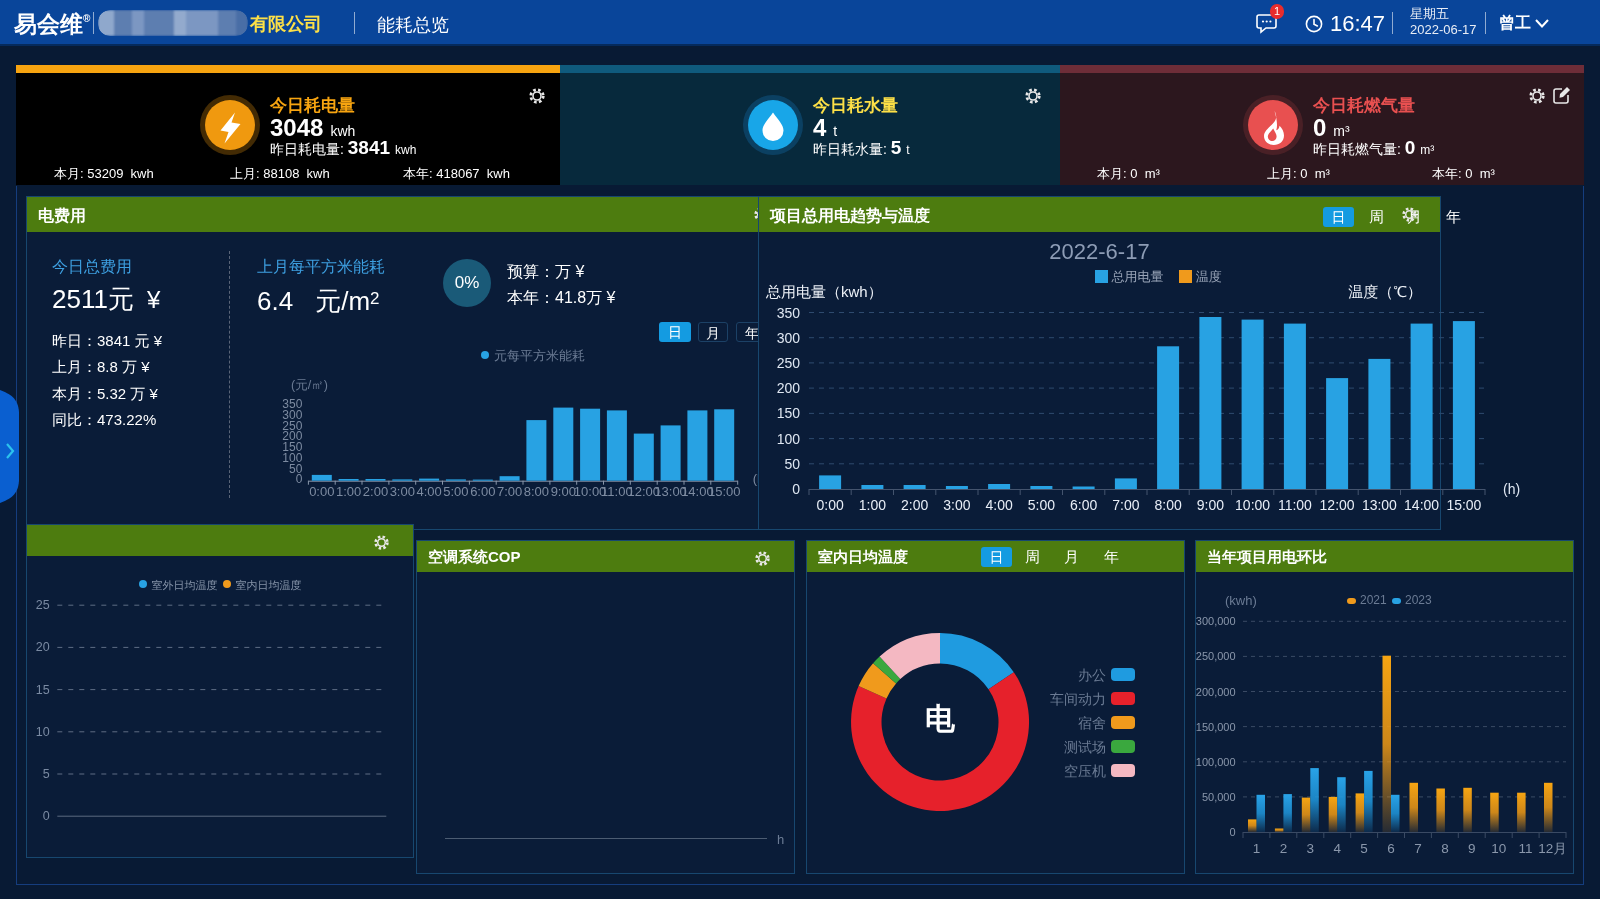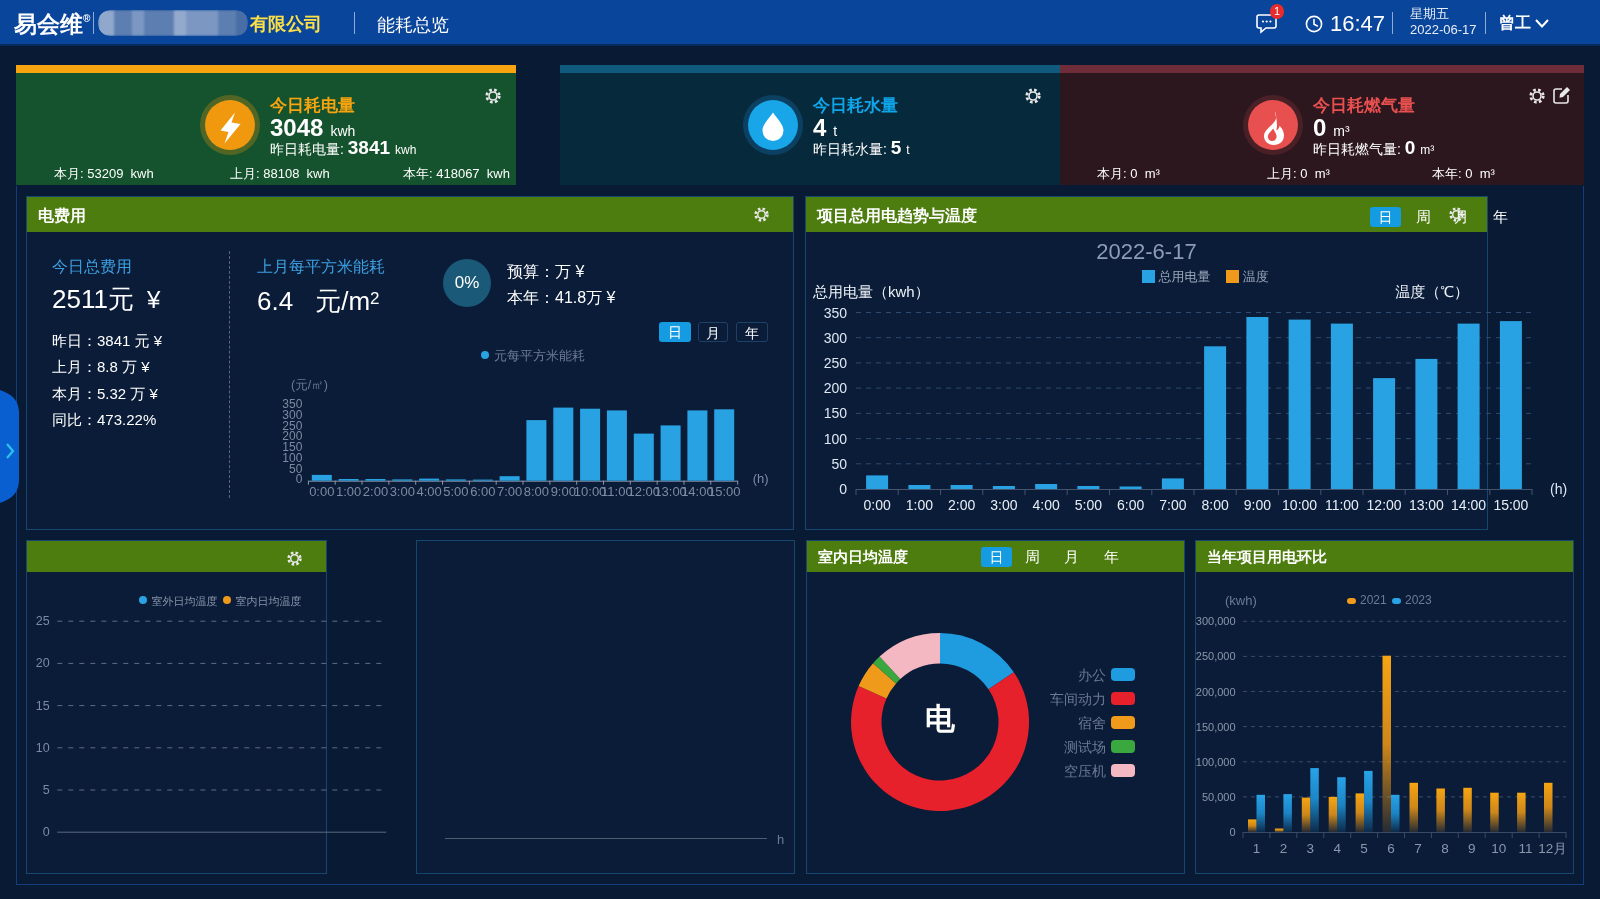--- a/index.html
+++ b/index.html
@@ -81,21 +81,21 @@
     <div class="abs" style="left:1330px;top:11px;font-size:22px;color:#fff">16:47</div>
     <div class="hdiv" style="left:1392px"></div>
     <div class="abs" style="left:1410px;top:6px;font-size:13px;color:#e8edf5;line-height:16px">星期五<br>2022-06-17</div>
     <div class="hdiv" style="left:1485px"></div>
     <div class="abs" style="left:1499px;top:13px;font-size:16px;font-weight:bold;color:#fff">曾工</div>
     <svg class="abs" style="left:1535px;top:19px" width="14" height="9" viewBox="0 0 14 9">
         <path d="M1,1 L7,7.5 L13,1" fill="none" stroke="#fff" stroke-width="2"></path>
       </svg>
   </div>
 
-  <div class="card" style="left:16px;width:500px;background:#14532d;border-top:8px solid #f7a410">
+  <div class="card" style="left:16px;width:544px;background:#000000;border-top:8px solid #f7a410">
     <div class="cico" style="left:189px;background:#f0990f;box-shadow:0 0 0 5px rgba(240,153,15,.28)">
       <svg width="50" height="50" viewBox="0 0 50 50">
           <path d="M30,12.5 L15.5,30.5 L23.5,32 L19.5,43.5 L35.5,24 L26.5,22.5 Z" fill="#fff"></path>
         </svg>
     </div>
     <div class="ctxt" style="left:254px">
       <div class="t1" style="color:#f7a410">今日耗电量</div>
       <div class="t2"><b>3048</b><span class="un">kwh</span></div>
       <div class="t3">昨日耗电量: <b>3841</b><span class="un">kwh</span></div>
     </div>
@@ -111,21 +111,21 @@
         </g>
       </svg>
   </div>
   <div class="card" style="left:560px;width:500px;background:#07293c;border-top:8px solid #0f5a7d">
     <div class="cico" style="left:188px;background:#18a6e8;box-shadow:0 0 0 5px rgba(24,120,190,.30)">
       <svg width="50" height="50" viewBox="0 0 50 50">
           <path d="M25,12.5 C29.5,19 35.5,24.5 35.5,30.5 a10.5,10.5 0 0 1 -21,0 C14.5,24.5 20.5,19 25,12.5 Z" fill="#fff"></path>
         </svg>
     </div>
     <div class="ctxt" style="left:253px">
-      <div class="t1" style="color:#0ea5e9">今日耗水量</div>
+      <div class="t1" style="color:#fde047">今日耗水量</div>
       <div class="t2"><b>4</b><span class="un">t</span></div>
       <div class="t3">昨日耗水量: <b>5</b><span class="un">t</span></div>
     </div>
     <svg class="gearp" style="right:18px" width="18" height="18" viewBox="0 0 18 18">
         <g fill="none" stroke="#e8e8e8">
           <circle cx="9" cy="9" r="6.24" stroke-width="2.80" stroke-dasharray="2.64 2.32"></circle>
           <circle cx="9" cy="9" r="4.00" stroke-width="1.60"></circle>
         </g>
       </svg>
   </div>
@@ -242,21 +242,21 @@
           <text x="643.6" y="299.2" fill="#7d8ba1" font-size="13" text-anchor="middle">13:00</text>
           <rect x="660.4" y="213.4" width="20" height="70.3" fill="#28a2e3"></rect>
           <text x="670.4" y="299.2" fill="#7d8ba1" font-size="13" text-anchor="middle">14:00</text>
           <rect x="687.2" y="212.3" width="20" height="71.4" fill="#28a2e3"></rect>
           <text x="697.2" y="299.2" fill="#7d8ba1" font-size="13" text-anchor="middle">15:00</text>
           <text x="725.7" y="286.0" fill="#7d8ba1" font-size="13">(h)</text>
         </g>
       </svg>
   </div>
 
-  <div class="panel" style="left:805px;top:196px;width:683px;height:334px">
+  <div class="panel" style="left:758px;top:196px;width:683px;height:334px">
     <div class="phead">
         <div class="ptitle">项目总用电趋势与温度</div>
       <div class="btn sel" style="left:564px;top:10px;width:31px">日</div>
       <div class="btxt" style="left:610px;top:10px">周</div>
       <div class="btxt" style="left:648px;top:10px">月</div>
       <div class="btxt" style="left:687px;top:10px">年</div>
       <svg class="gearp" style="right:22px;top:9px" width="17" height="17" viewBox="0 0 18 18">
           <g fill="none" stroke="#e8e8e8">
             <circle cx="9" cy="9" r="6.24" stroke-width="2.80" stroke-dasharray="2.64 2.32"></circle>
             <circle cx="9" cy="9" r="4.00" stroke-width="1.60"></circle>
@@ -335,21 +335,21 @@
           <text x="620.4" y="313.0" fill="#e8eef7" font-size="14" text-anchor="middle">13:00</text>
           <rect x="651.6" y="126.6" width="22.0" height="165.4" fill="#28a2e3"></rect>
           <text x="662.6" y="313.0" fill="#e8eef7" font-size="14" text-anchor="middle">14:00</text>
           <rect x="693.9" y="124.1" width="22.0" height="167.9" fill="#28a2e3"></rect>
           <text x="704.9" y="313.0" fill="#e8eef7" font-size="14" text-anchor="middle">15:00</text>
           <text x="744.0" y="297.0" fill="#dfe7f2" font-size="14">(h)</text>
         </g>
       </svg>
   </div>
 
-  <div class="panel" style="left:26px;top:540px;width:301px;height:334px">
+  <div class="panel" style="left:26px;top:524px;width:388px;height:334px">
     <div class="phead" style="height:31px">
       <svg class="gearp" style="right:23px;top:9px" width="17" height="17" viewBox="0 0 18 18">
           <g fill="none" stroke="#e8e8e8">
             <circle cx="9" cy="9" r="6.24" stroke-width="2.80" stroke-dasharray="2.64 2.32"></circle>
             <circle cx="9" cy="9" r="4.00" stroke-width="1.60"></circle>
           </g>
         </svg>
     </div>
     <div class="abs" style="left:112px;top:54.5px;width:8px;height:8px;border-radius:50%;background:#28a2e3"></div>
     <div class="abs" style="left:124.5px;top:52.5px;font-size:11px;color:#8593a8">室外日均温度</div>
@@ -367,20 +367,29 @@
           <text x="22.700000000000003" y="168.6" fill="#7a8aa2" font-size="12.5" text-anchor="end">15</text>
           <line x1="30.3" y1="122.4" x2="359.3" y2="122.4" stroke="#5e6d84" stroke-width="1" stroke-dasharray="5 6"></line>
           <text x="22.700000000000003" y="126.4" fill="#7a8aa2" font-size="12.5" text-anchor="end">20</text>
           <line x1="30.3" y1="80.2" x2="359.3" y2="80.2" stroke="#5e6d84" stroke-width="1" stroke-dasharray="5 6"></line>
           <text x="22.700000000000003" y="84.2" fill="#7a8aa2" font-size="12.5" text-anchor="end">25</text>
         </g>
       </svg>
   </div>
 
   <div class="panel" style="left:416px;top:540px;width:379px;height:334px">
+    <div class="phead" style="height:31px">
+        <div class="ptitle" style="top:7px;font-size:15px">空调系统COP</div>
+      <svg class="gearp" style="right:23px;top:9px" width="17" height="17" viewBox="0 0 18 18">
+          <g fill="none" stroke="#e8e8e8">
+            <circle cx="9" cy="9" r="6.24" stroke-width="2.80" stroke-dasharray="2.64 2.32"></circle>
+            <circle cx="9" cy="9" r="4.00" stroke-width="1.60"></circle>
+          </g>
+        </svg>
+    </div>
     <div class="abs" style="left:28px;top:297px;width:322px;border-top:1px solid #4c5c72"></div>
     <div class="abs dim" style="left:360px;top:291px;font-size:13px">h</div>
   </div>
 
   <div class="panel" style="left:806px;top:540px;width:379px;height:334px">
     <div class="phead" style="height:31px">
         <div class="ptitle" style="top:7px;font-size:15px">室内日均温度</div>
       <div class="btn sel" style="left:174px;top:6px;width:31px">日</div>
       <div class="btxt" style="left:218px;top:6px">周</div>
       <div class="btxt" style="left:257px;top:6px">月</div>

